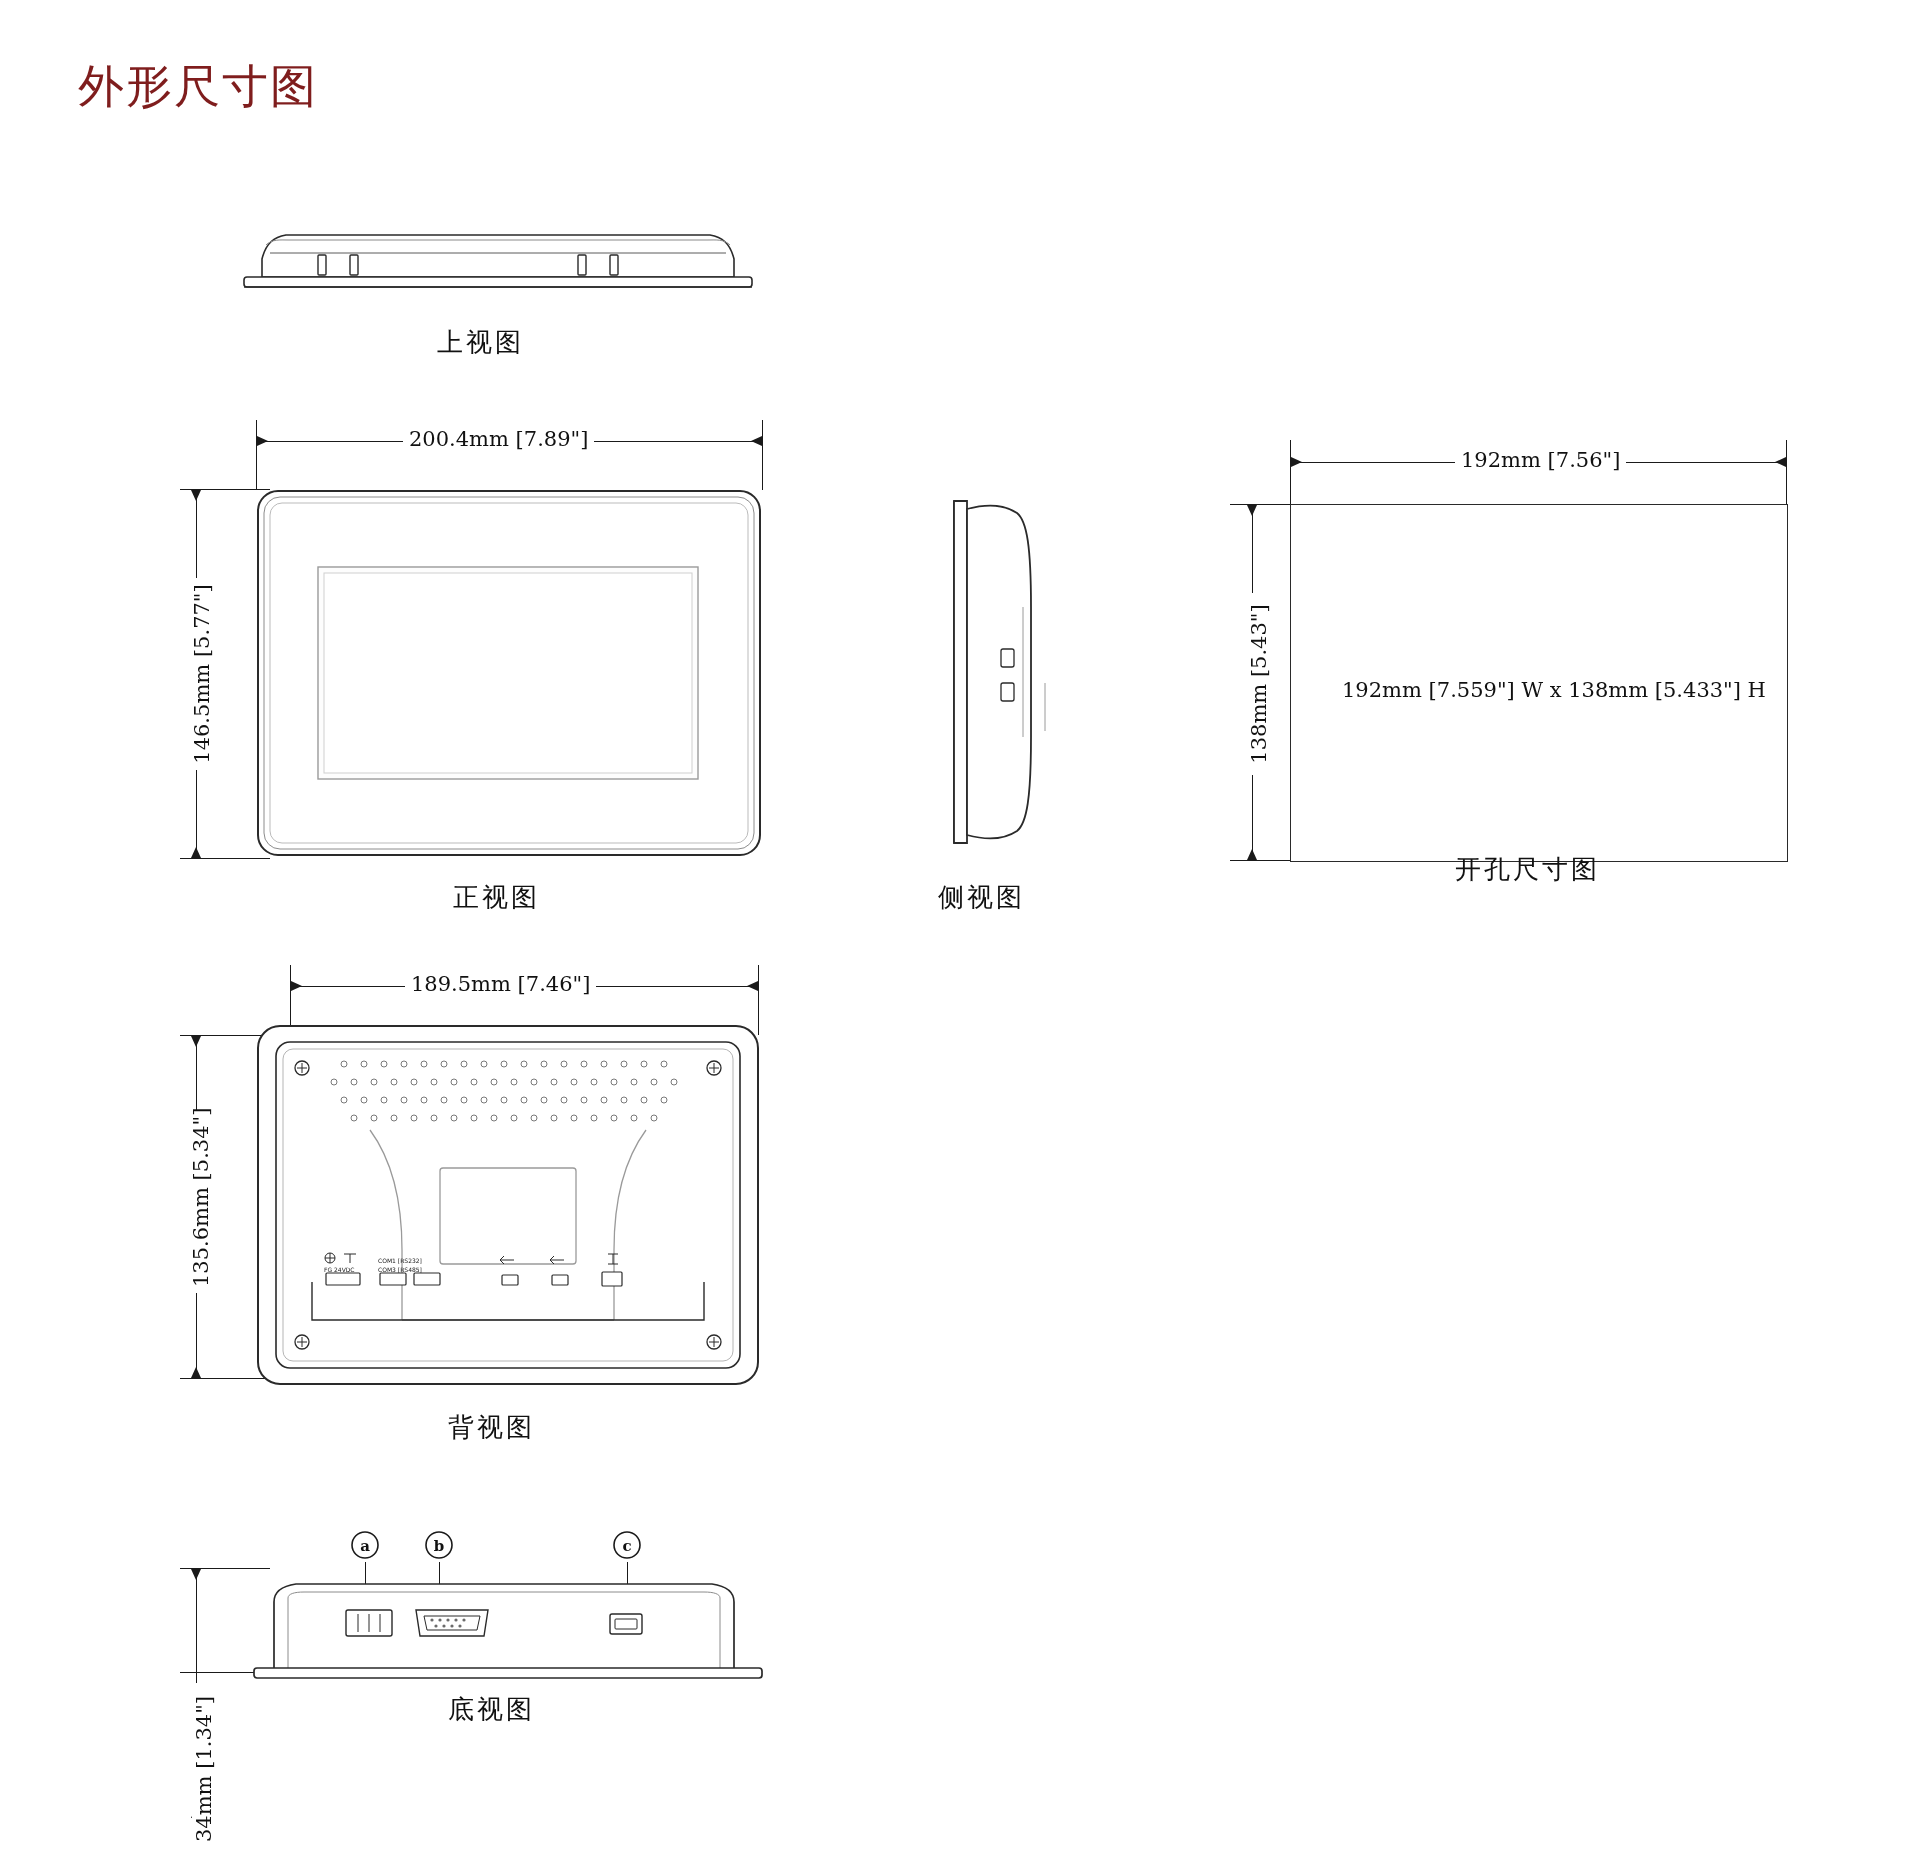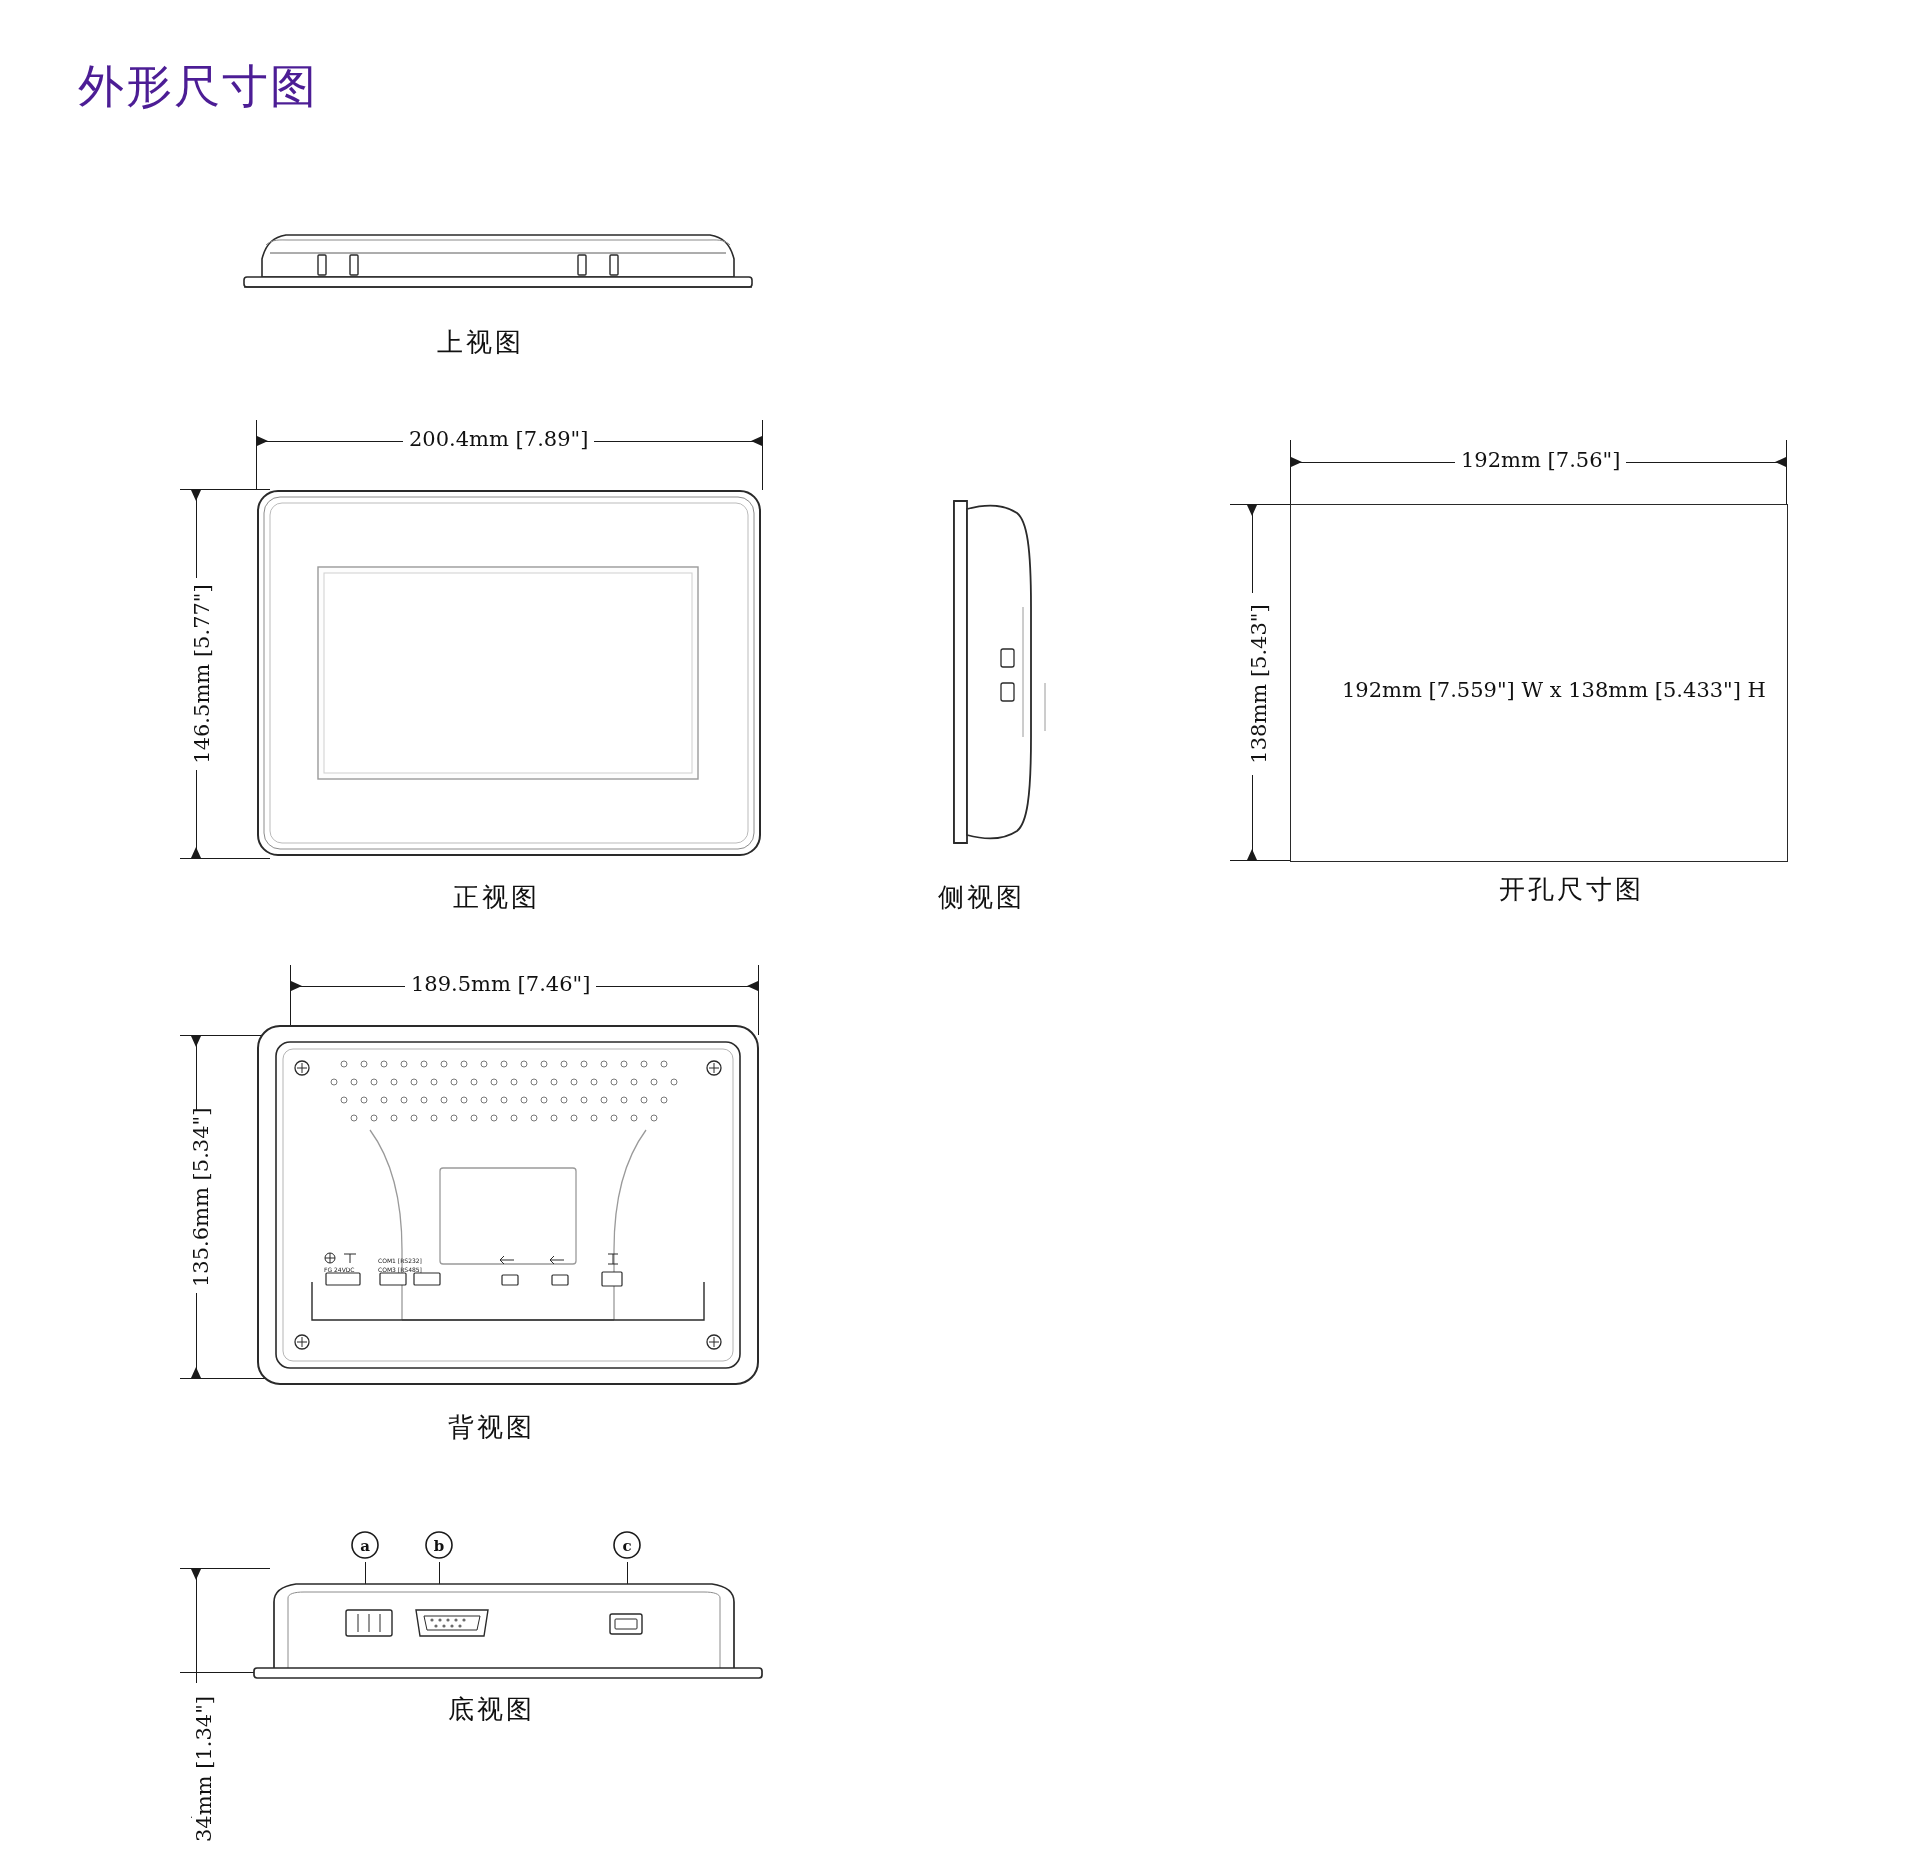--- a/index.html
+++ b/index.html
@@ -15,21 +15,21 @@
     color: #1a1a1a;
     overflow: hidden;
   }
   .page-title {
     position: absolute;
     left: 78px;
     top: 56px;
     font-size: 46px;
     font-family: Liberation Serif, serif;
     letter-spacing: 2px;
-    color: #4c1d95;
+    color: #7f1d1d;
   }
   .view-caption {
     position: absolute;
     font-family: "DejaVu Serif", serif;
     font-size: 26px;
     letter-spacing: 3px;
     color: #111;
     white-space: nowrap;
   }
   .dim-label {
@@ -182,21 +182,21 @@
 
 <div class="ext-line-h" style="left:1230px; top:504px; width:70px;"></div>
 <div class="ext-line-h" style="left:1230px; top:860px; width:70px;"></div>
 <div class="dim-line-v" style="left:1252px; top:504px; height:356px;"></div>
 <div class="arrow down" style="left:1247px; top:505px;"></div>
 <div class="arrow up" style="left:1247px; top:849px;"></div>
 <div class="dim-label vert" style="left:1168px; top:672px; width:170px; text-align:center;">138mm [5.43"]</div>
 
 <div class="cut-rect" style="left:1290px; top:504px; width:496px; height:356px;"></div>
 <div class="cutout-text" style="left:1342px; top:678px;">192mm [7.559"] W x 138mm [5.433"] H</div>
-<div class="view-caption" style="left:1455px; top:872px;margin-left:44px;">开孔尺寸图</div>
+<div class="view-caption" style="left:1455px; top:852px;">开孔尺寸图</div>
 
 <div class="ext-line-v" style="left:290px; top:965px; height:70px;"></div>
 <div class="ext-line-v" style="left:758px; top:965px; height:70px;"></div>
 <div class="dim-line-h" style="left:290px; top:986px; width:468px;"></div>
 <div class="arrow right" style="left:291px; top:981px;"></div>
 <div class="arrow left" style="left:747px; top:981px;"></div>
 <div class="dim-label" style="left:405px; top:972px;">189.5mm [7.46"]</div>
 
 <div class="ext-line-h" style="left:180px; top:1035px; width:90px;"></div>
 <div class="ext-line-h" style="left:180px; top:1378px; width:90px;"></div>

